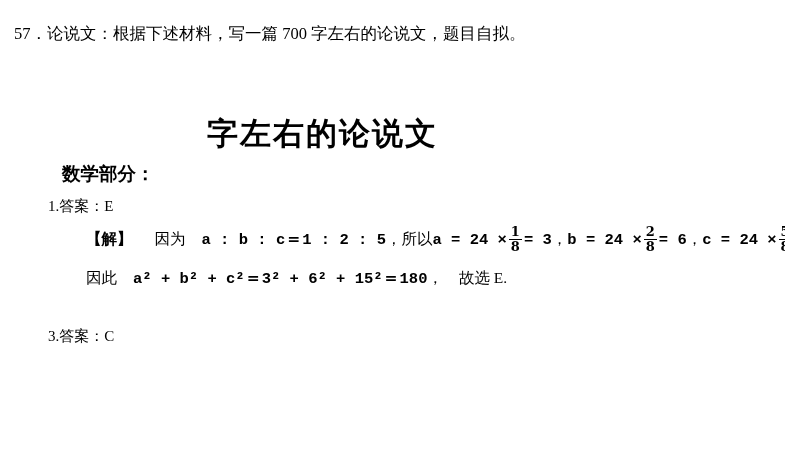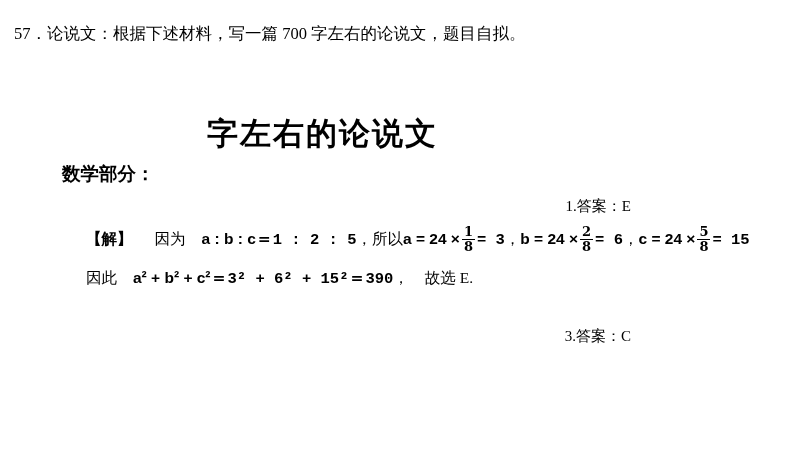--- a/index.html
+++ b/index.html
@@ -56,21 +56,20 @@
     margin-left: 48px;
     font-weight: bold;
     font-size: 18.5px;
   }
 
   .ans-item {
     margin-top: 9px;
     margin-left: 34px;
     font-size: 15px;
     line-height: 1.5;
-    text-align: right;
   }
   .ans-item-gap {
     margin-top: 34px;
   }
 
   .sol-line {
     margin-top: 9px;
     margin-left: 72px;
     font-size: 15.5px;
     line-height: 1.6;
@@ -84,21 +83,21 @@
     white-space: nowrap;
   }
   .bracket-label {
     font-weight: bold;
     font-size: 15.5px;
   }
   .gap-sm { display: inline-block; width: 16px; }
   .gap-md { display: inline-block; width: 22px; }
 
   .mvar {
-    font-family: Liberation Sans, sans-serif;
+    font-family: Liberation Mono, monospace;
     font-weight: bold;
     font-style: normal;
   }
   .mnum {
     font-family: Liberation Mono, monospace;
     font-weight: bold;
   }
   .mop {
     font-family: "DejaVu Serif", "Liberation Serif", serif;
     font-weight: bold;
@@ -142,20 +141,20 @@
 
   <div class="ans-item">
     <span>1.答案：</span><span>E</span>
   </div>
 
   <div class="sol-line">
     <span class="bracket-label">【解】</span><span class="gap-md"></span><span>因为</span><span class="gap-sm"></span><span class="mvar">a : b : c</span><span class="mop">=</span><span class="mnum">1 : 2 : 5</span><span>，所以</span><span class="mvar">a = 24 ×</span><span class="frac"><span class="num">1</span><span class="den">8</span></span><span class="mnum">= 3</span><span>，</span><span class="mvar">b = 24 ×</span><span class="frac"><span class="num">2</span><span class="den">8</span></span><span class="mnum">= 6</span><span>，</span><span class="mvar">c = 24 ×</span><span class="frac"><span class="num">5</span><span class="den">8</span></span><span class="mnum">= 15</span>
   </div>
 
   <div class="sol-line2">
-    <span>因此</span><span class="gap-sm"></span><span class="mvar">a² + b² + c²</span><span class="mop">=</span><span class="mnum">3² + 6² + 15²</span><span class="mop">=</span><span class="mnum">390</span><span>，</span><span class="gap-sm"></span><span>故选 E</span><span>.</span>
+    <span>因此</span><span class="gap-sm"></span><span class="mvar">a² + b² + c²</span><span class="mop">=</span><span class="mnum">3² + 6² + 15²</span><span class="mop">=</span><span class="mnum">180</span><span>，</span><span class="gap-sm"></span><span>故选 E</span><span>.</span>
   </div>
 
   <div class="ans-item ans-item-gap">
     <span>3.答案：</span><span>C</span>
   </div>
 
 </div>
 
 </body></html>

